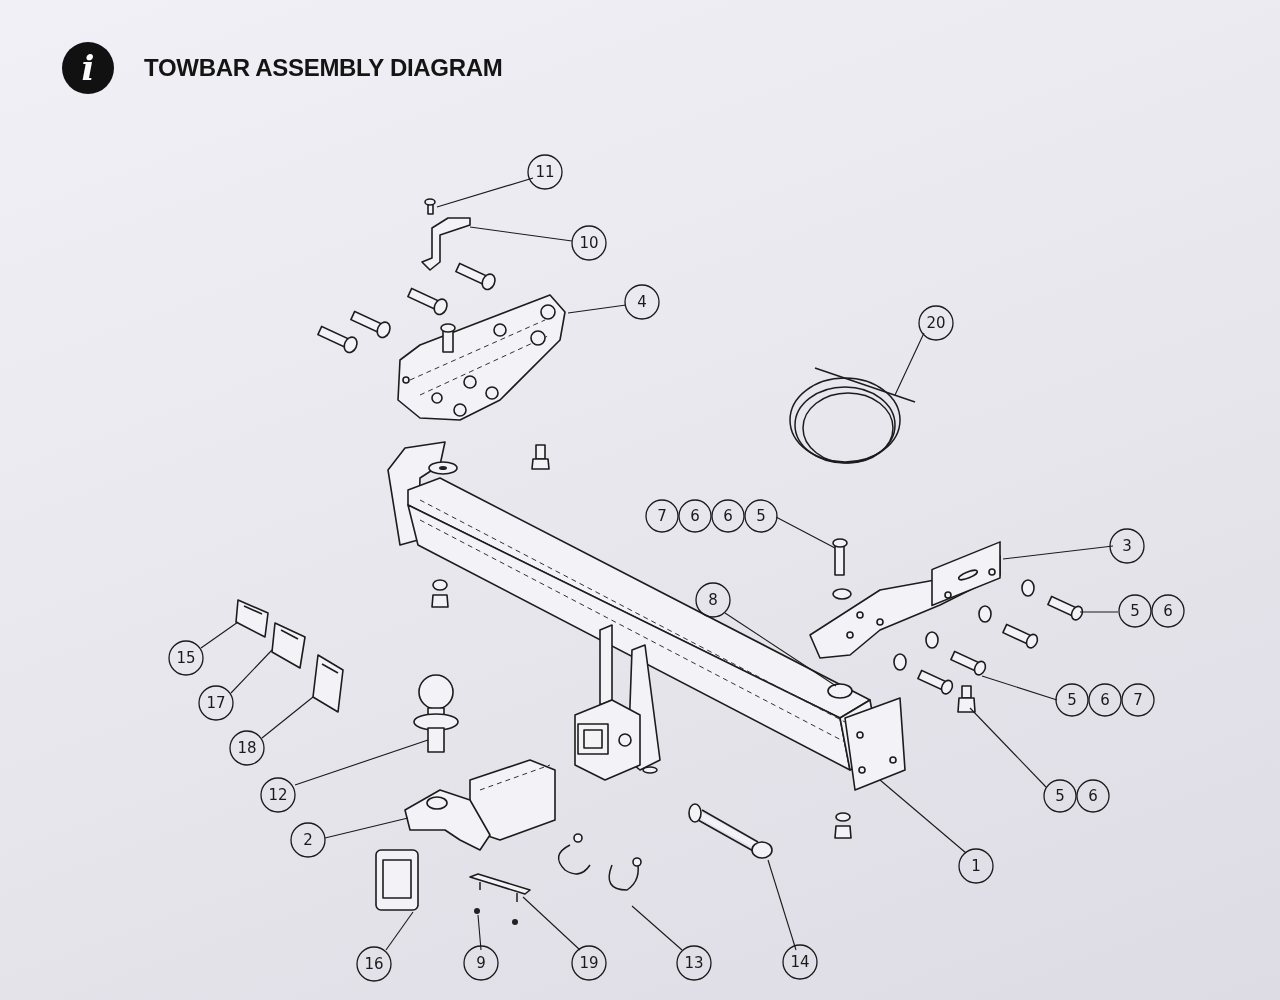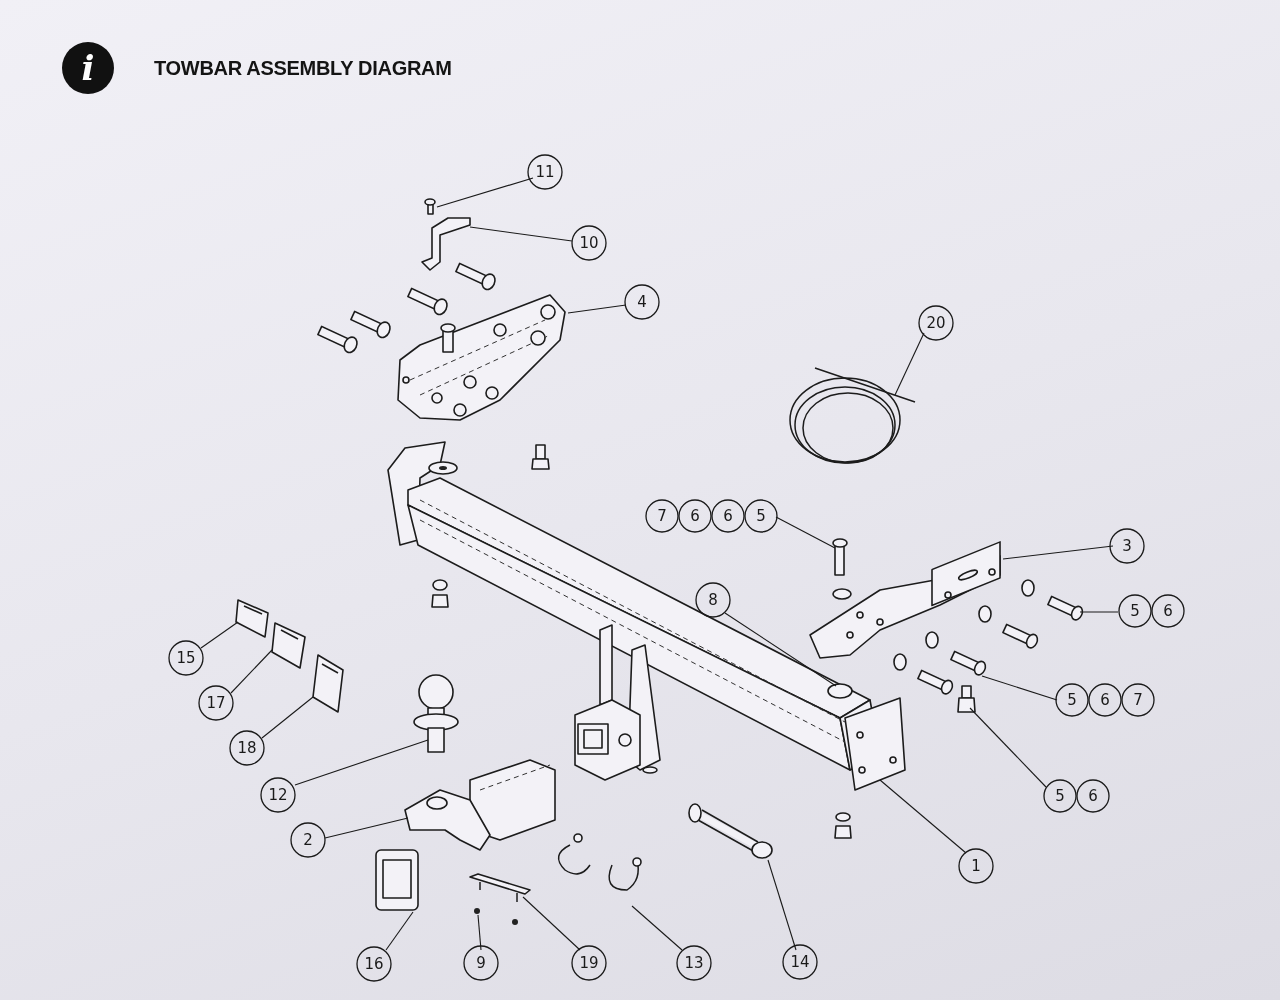--- a/index.html
+++ b/index.html
@@ -1,20 +1,20 @@
 <!DOCTYPE html>
 <html><head>
 <meta charset="utf-8">
 <style>
   html,body{margin:0;padding:0;}
   body{width:1280px;height:1000px;overflow:hidden;background:#e9e8ef;font-family:"DejaVu Sans",sans-serif;position:relative;}
   .paper{position:absolute;left:0;top:0;width:1280px;height:1000px;background:linear-gradient(160deg,#f1f0f6 0%,#e8e7ee 50%,#dddce4 100%);}
   .header{position:absolute;left:62px;top:42px;display:flex;align-items:center;gap:30px;}
   .info-icon{width:52px;height:52px;border-radius:50%;background:#111;color:#fff;display:flex;align-items:center;justify-content:center;font-family:"DejaVu Serif",serif;font-style:italic;font-weight:bold;font-size:34px;}
-  .title{font-family:"Liberation Sans",sans-serif;font-weight:bold;font-size:20px;color:#141414;letter-spacing:-0.3px;margin-left:10px;}
+  .title{font-family:"Liberation Sans",sans-serif;font-weight:bold;font-size:24px;color:#141414;letter-spacing:-0.3px;}
   svg#diagram{position:absolute;left:0;top:0;}
   .callout circle{fill:none;stroke:#1a1a1a;stroke-width:1.3;}
   .callout text{font-family:"DejaVu Sans",sans-serif;font-size:15px;fill:#1a1a1a;text-anchor:middle;dominant-baseline:central;}
   .leader{stroke:#1a1a1a;stroke-width:1.1;fill:none;}
   .part{fill:#f3f2f7;stroke:#1c1c1c;stroke-width:1.6;stroke-linejoin:round;}
   .part-dash{fill:none;stroke:#333;stroke-width:1;stroke-dasharray:5 4;}
   .part-line{fill:none;stroke:#1c1c1c;stroke-width:1.5;}
   .dark{fill:#222;}
 </style>
 </head>

